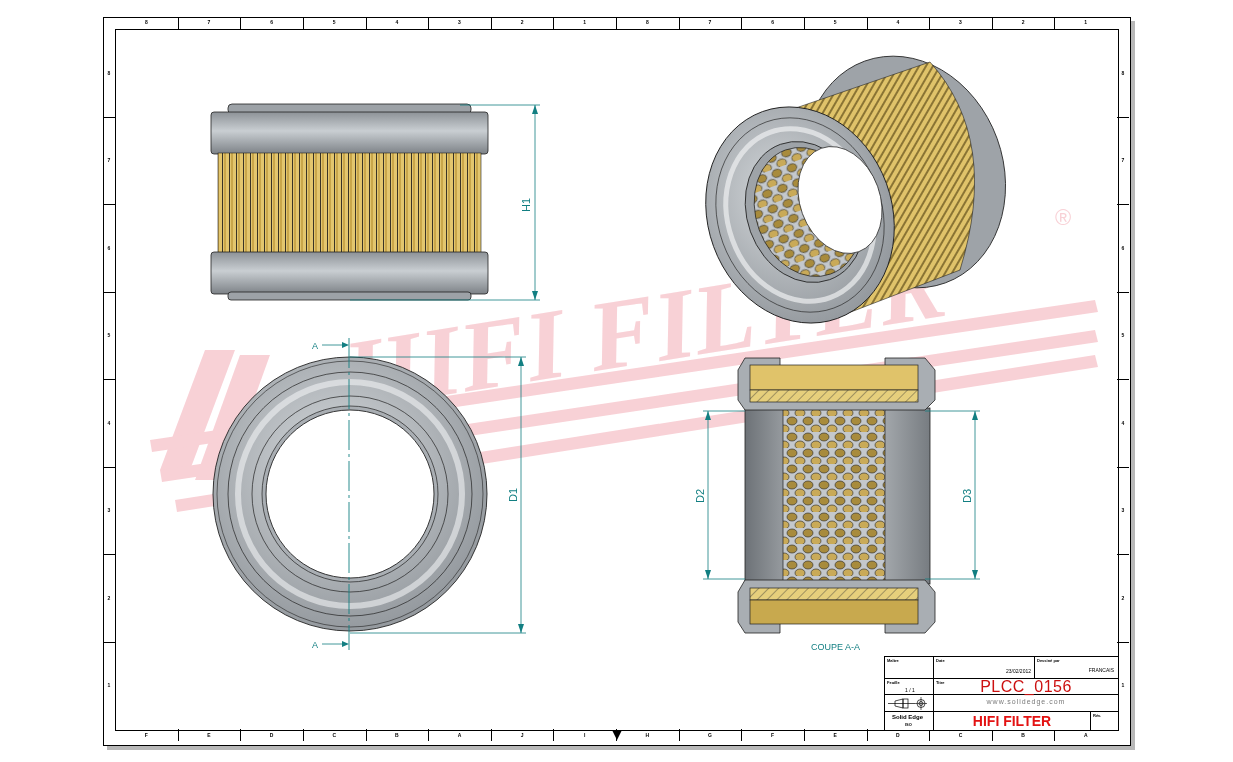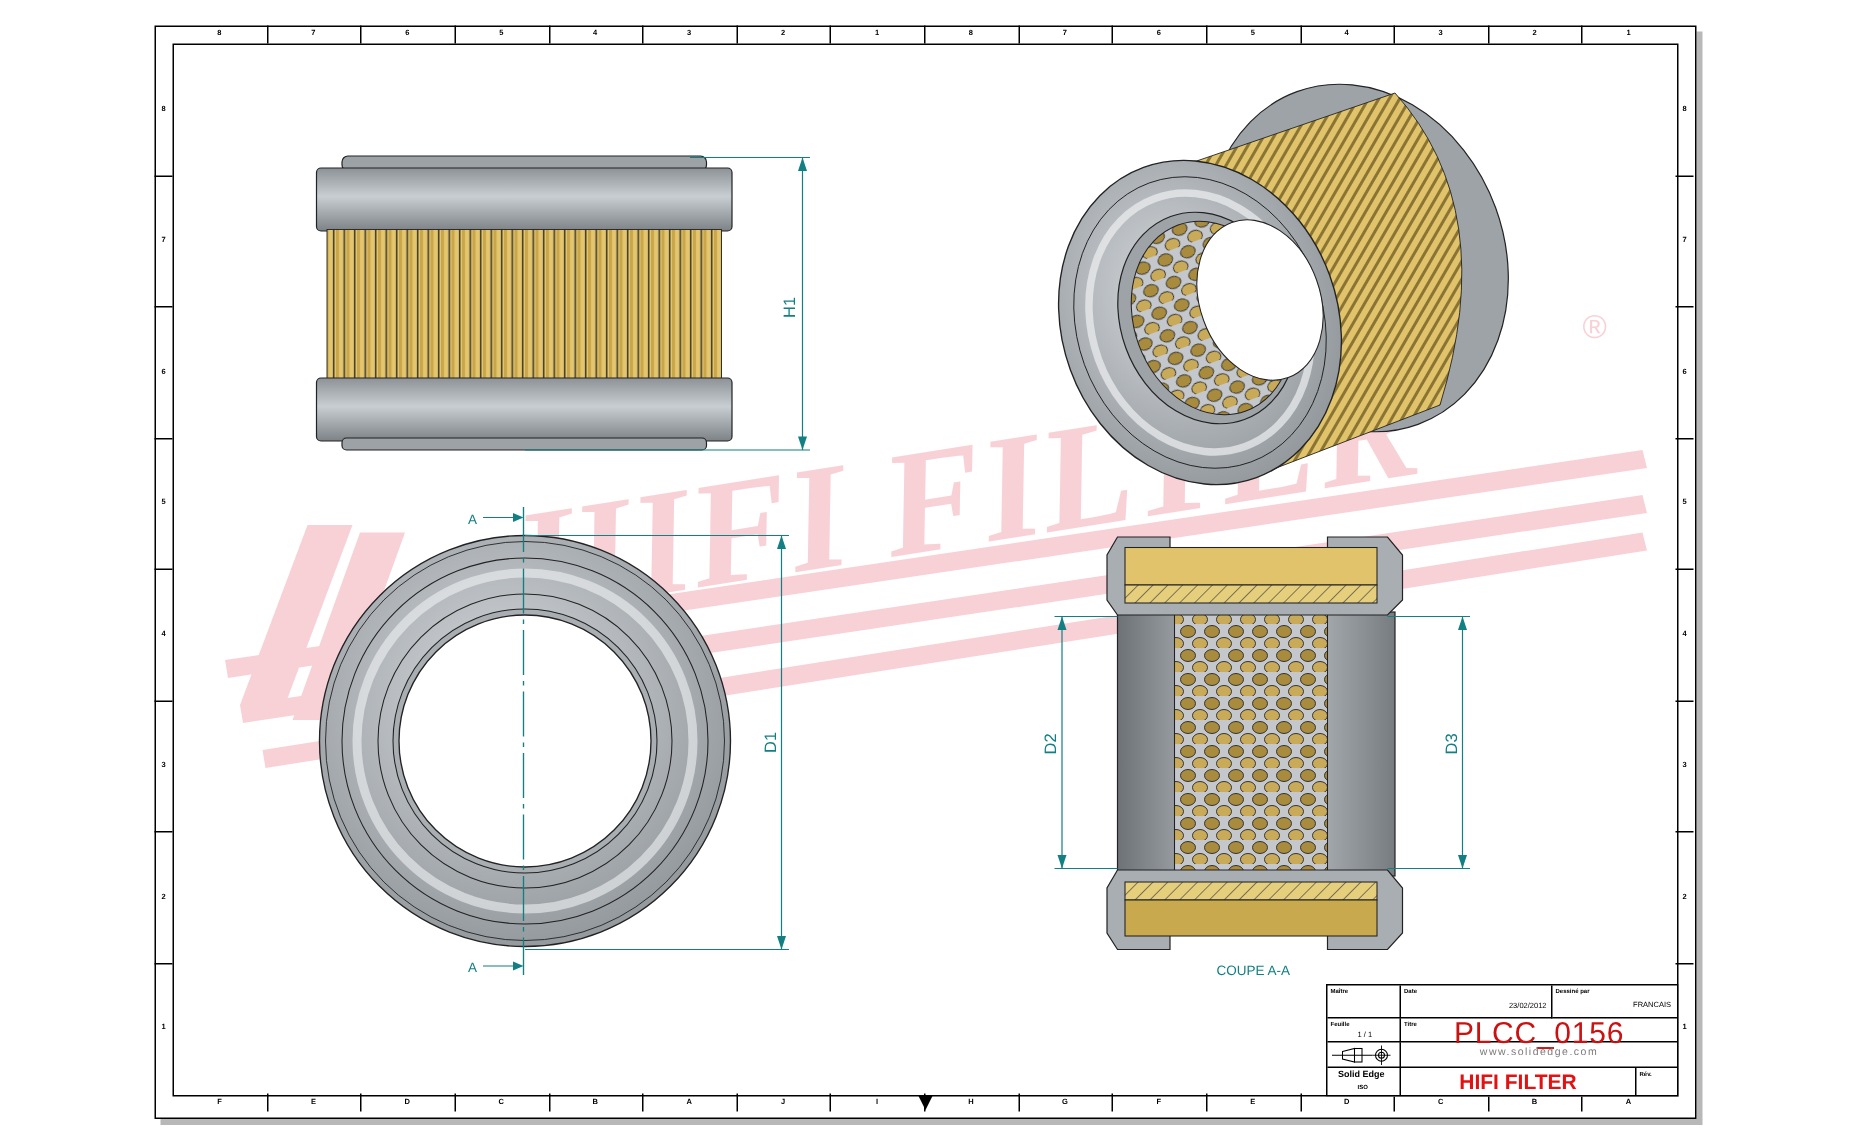--- a/index.html
+++ b/index.html
@@ -20,21 +20,21 @@
   .tick-v { position:absolute; width:12px; height:1px; background:#000; }
   .zone-lbl { position:absolute; font-size:5px; color:#000; width:10px; text-align:center; font-weight:bold; }
   svg.drawing { position:absolute; left:0; top:0; }
   .tb {
     position:absolute; left:884px; top:656px; width:233px; height:73px;
     border:1px solid #000; background:#fff; font-size:5px;
   }
   .tb-cell { position:absolute; border-right:1px solid #000; border-bottom:1px solid #000; box-sizing:border-box; }
   .tb-lbl { position:absolute; left:2px; top:1px; font-size:4px; font-weight:bold; color:#000; }
   .tb-val { position:absolute; font-size:5px; color:#000; }
-  .part-no { position:absolute; color:#cc1111; font-size:20px; left:0; right:0; text-align:center; top:3px; letter-spacing:0.5px; }
+  .part-no { position:absolute; color:#cc1111; font-size:16px; left:0; right:0; text-align:center; top:3px; letter-spacing:0.5px; }
   .brand { position:absolute; color:#e31212; font-size:14px; font-weight:bold; left:0; right:0; text-align:center; top:1px; }
   .site { position:absolute; color:#7a7a7a; font-size:7px; left:0; right:0; text-align:center; top:3px; letter-spacing:1px; }
   .dim-txt { font-family:"Liberation Sans", sans-serif; font-size:11px; fill:#127f82; }
   .sec-txt { font-family:"Liberation Sans", sans-serif; font-size:9px; fill:#127f82; }
 </style>
 </head>
 <body>
 
 <div class="sheet"></div>
 <div class="inner"></div>

